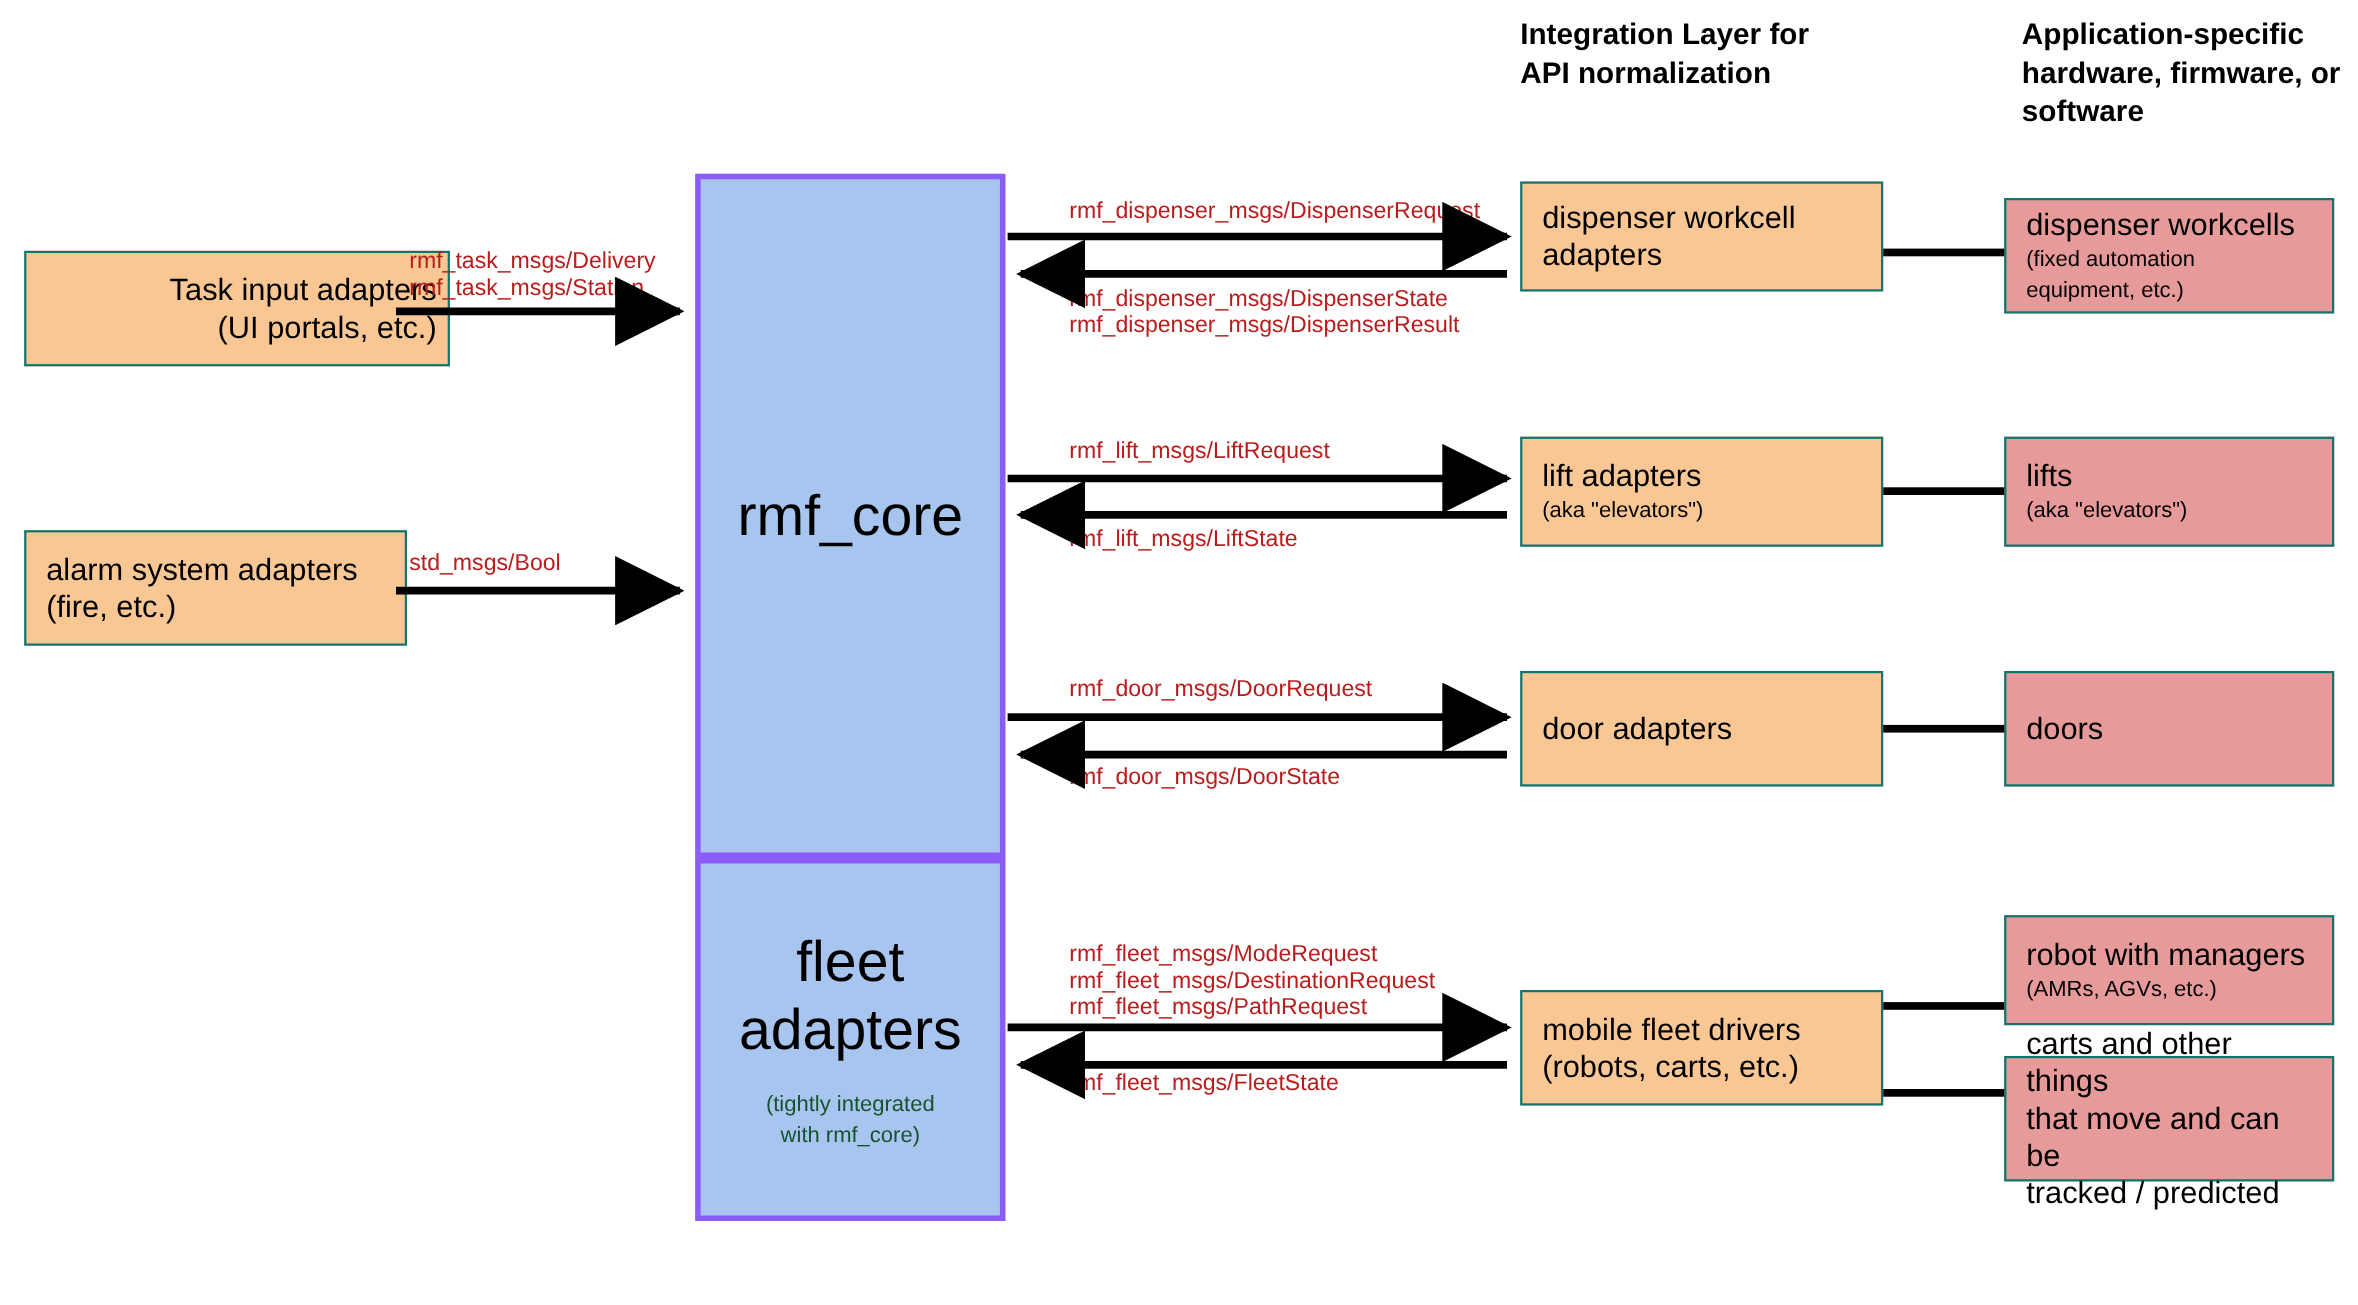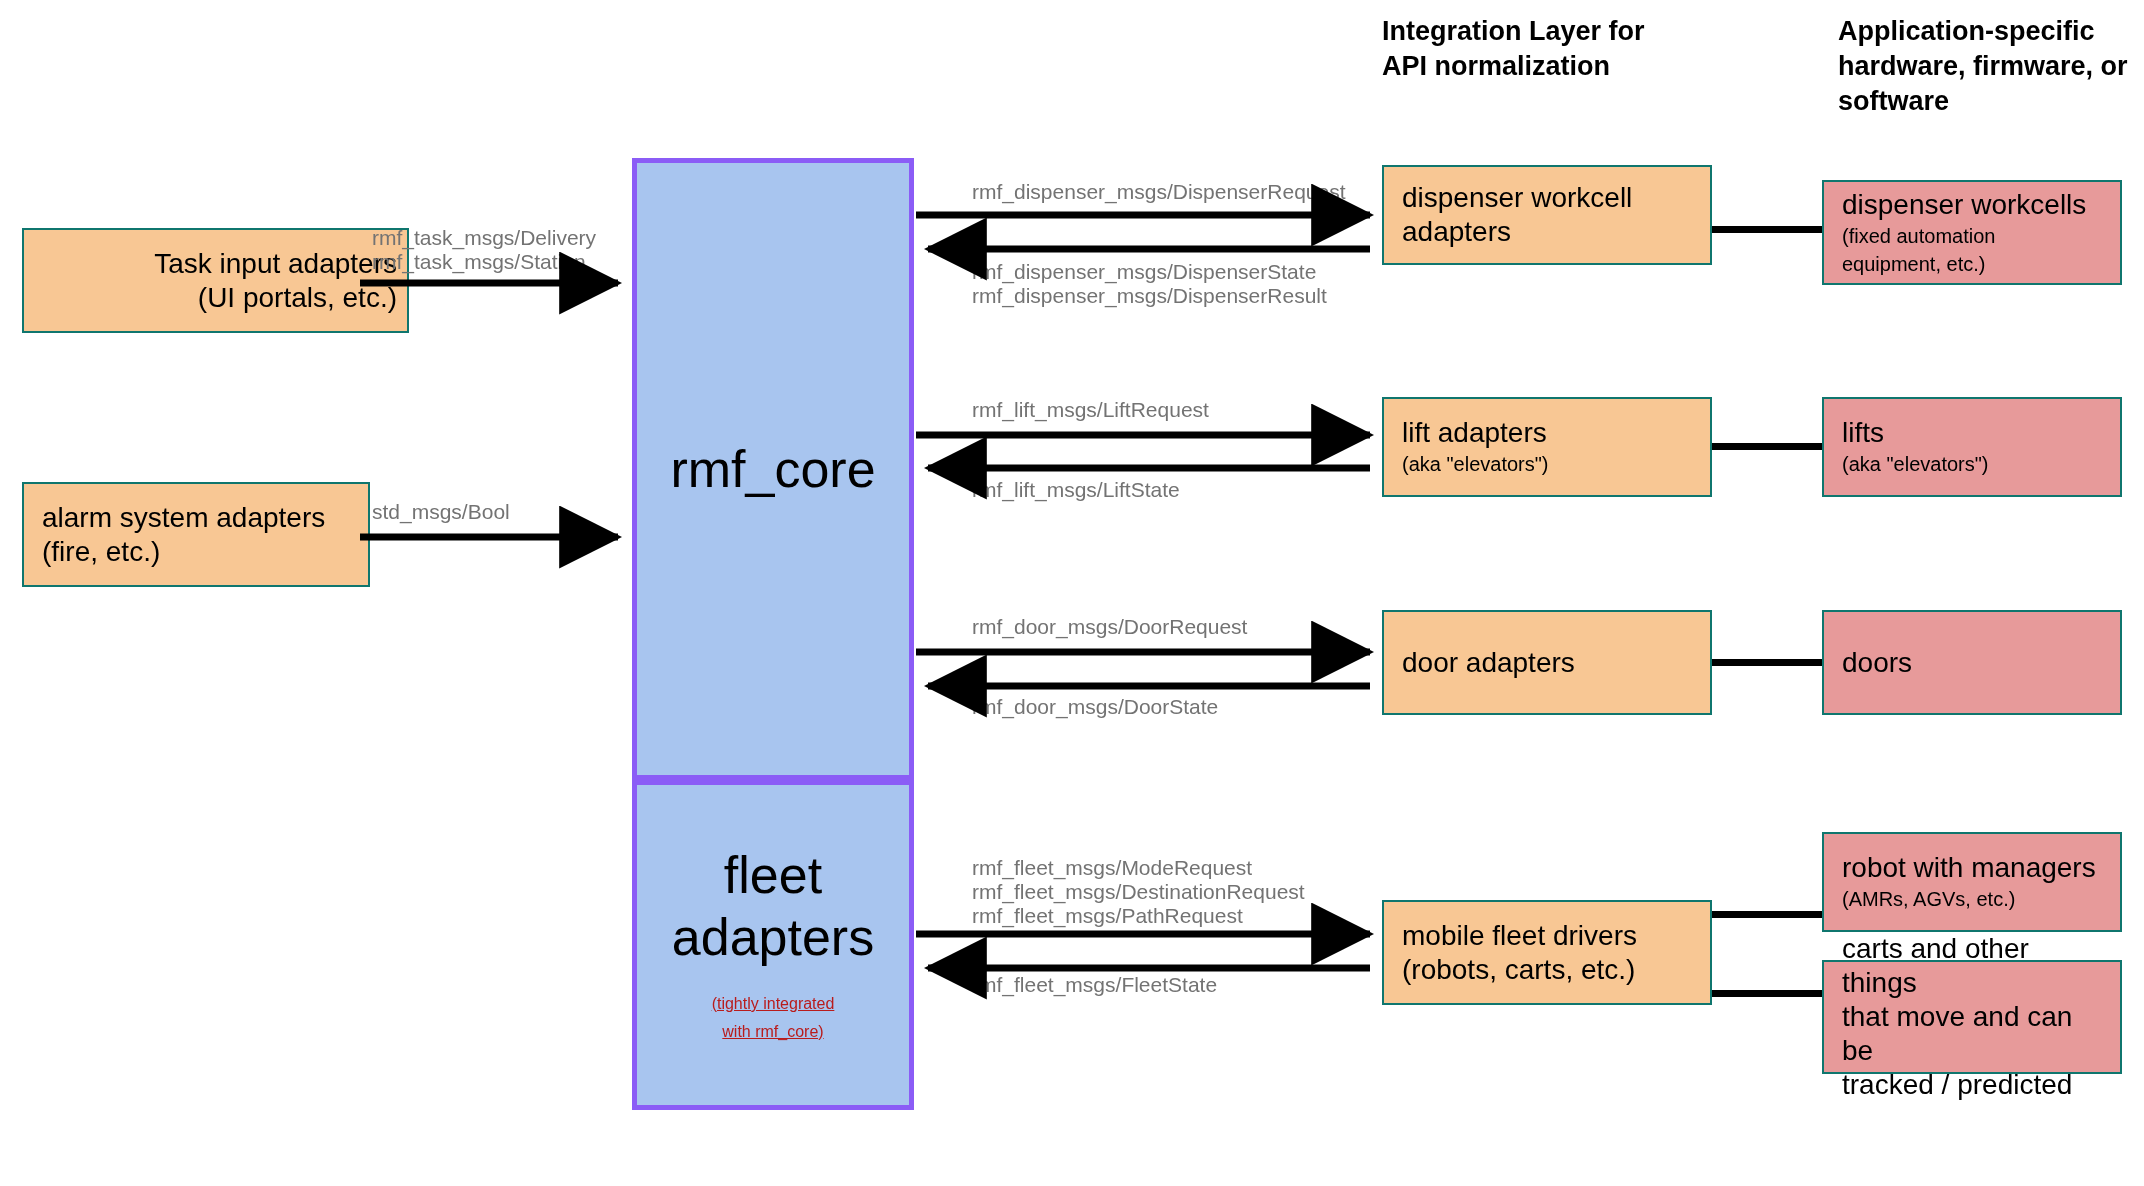--- a/index.html
+++ b/index.html
@@ -58,32 +58,31 @@
     align-items: center;
     justify-content: center;
   }
   .core-title {
     font-size: 52px;
     line-height: 62px;
     color: #000;
     text-align: center;
   }
   .core-sub {
-    font-size: 16px;
+    font-size: 20px;
     line-height: 28px;
-    color: #b91c1c;
+    color: #14532d;
     text-align: center;
     margin-top: 22px;
-    text-decoration: underline;
   }
   .msg-label {
     position: absolute;
     font-size: 21px;
     line-height: 24px;
-    color: #737373;
+    color: #b91c1c;
     white-space: pre-line;
   }
   .connector {
     position: absolute;
     background: #000;
   }
   svg.arrows {
     position: absolute;
     left: 0;
     top: 0;

